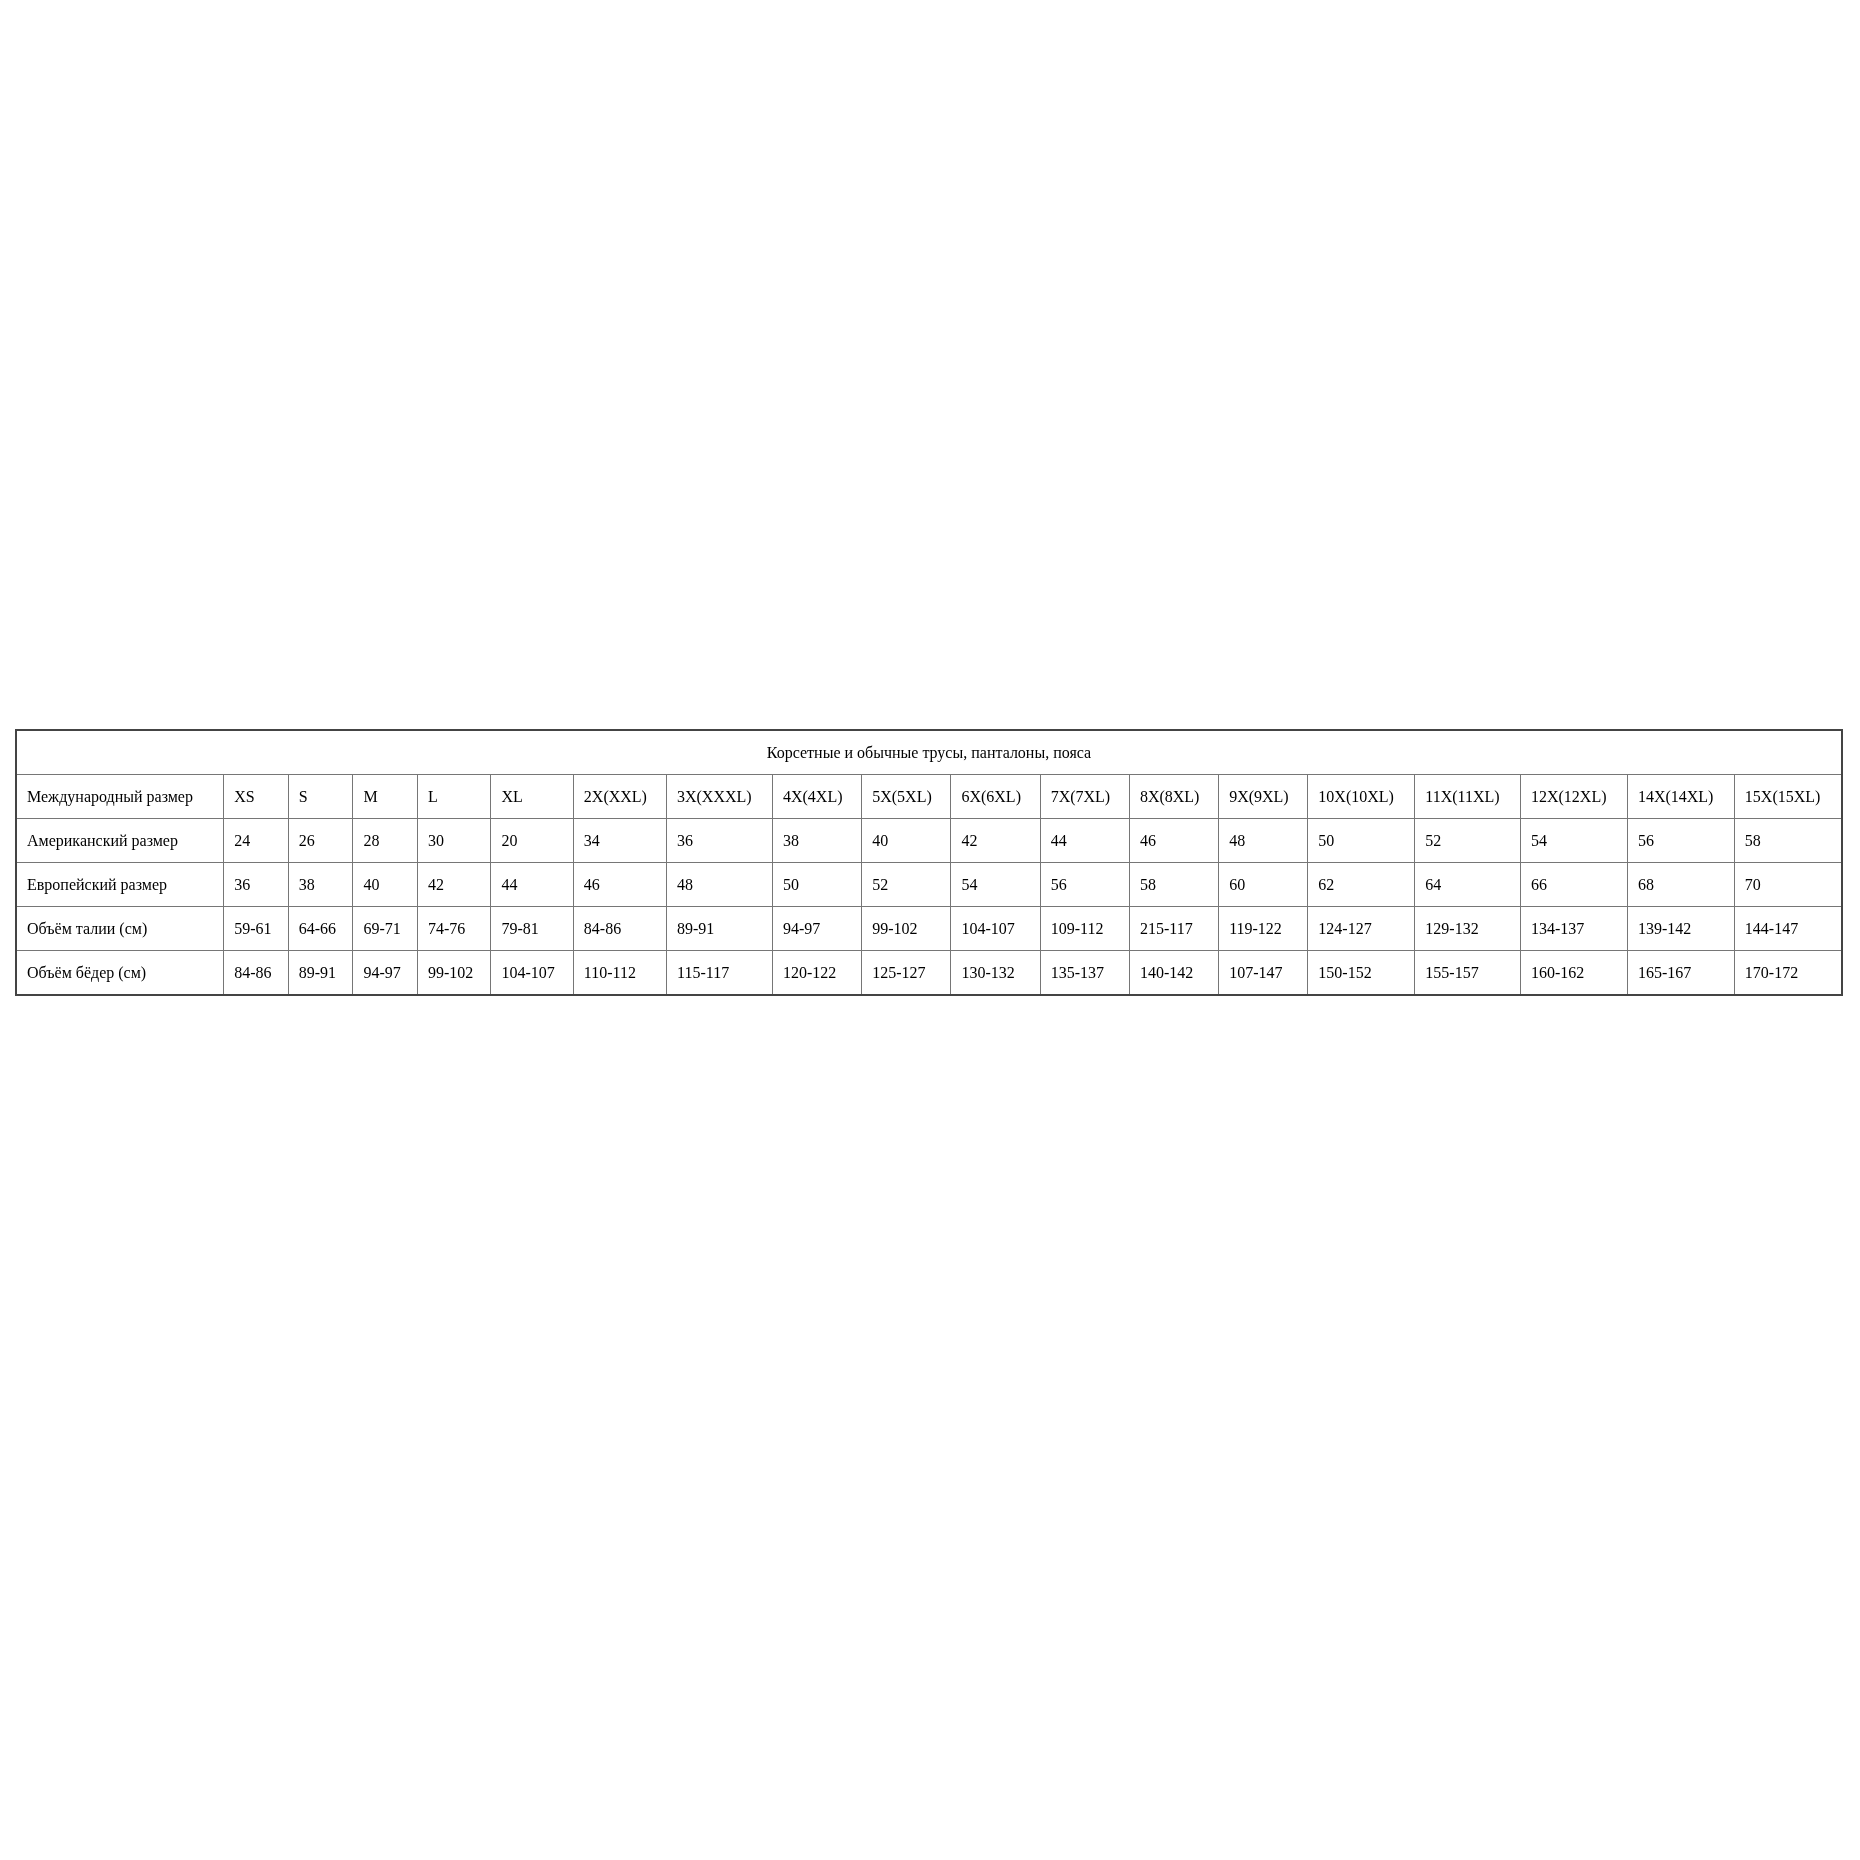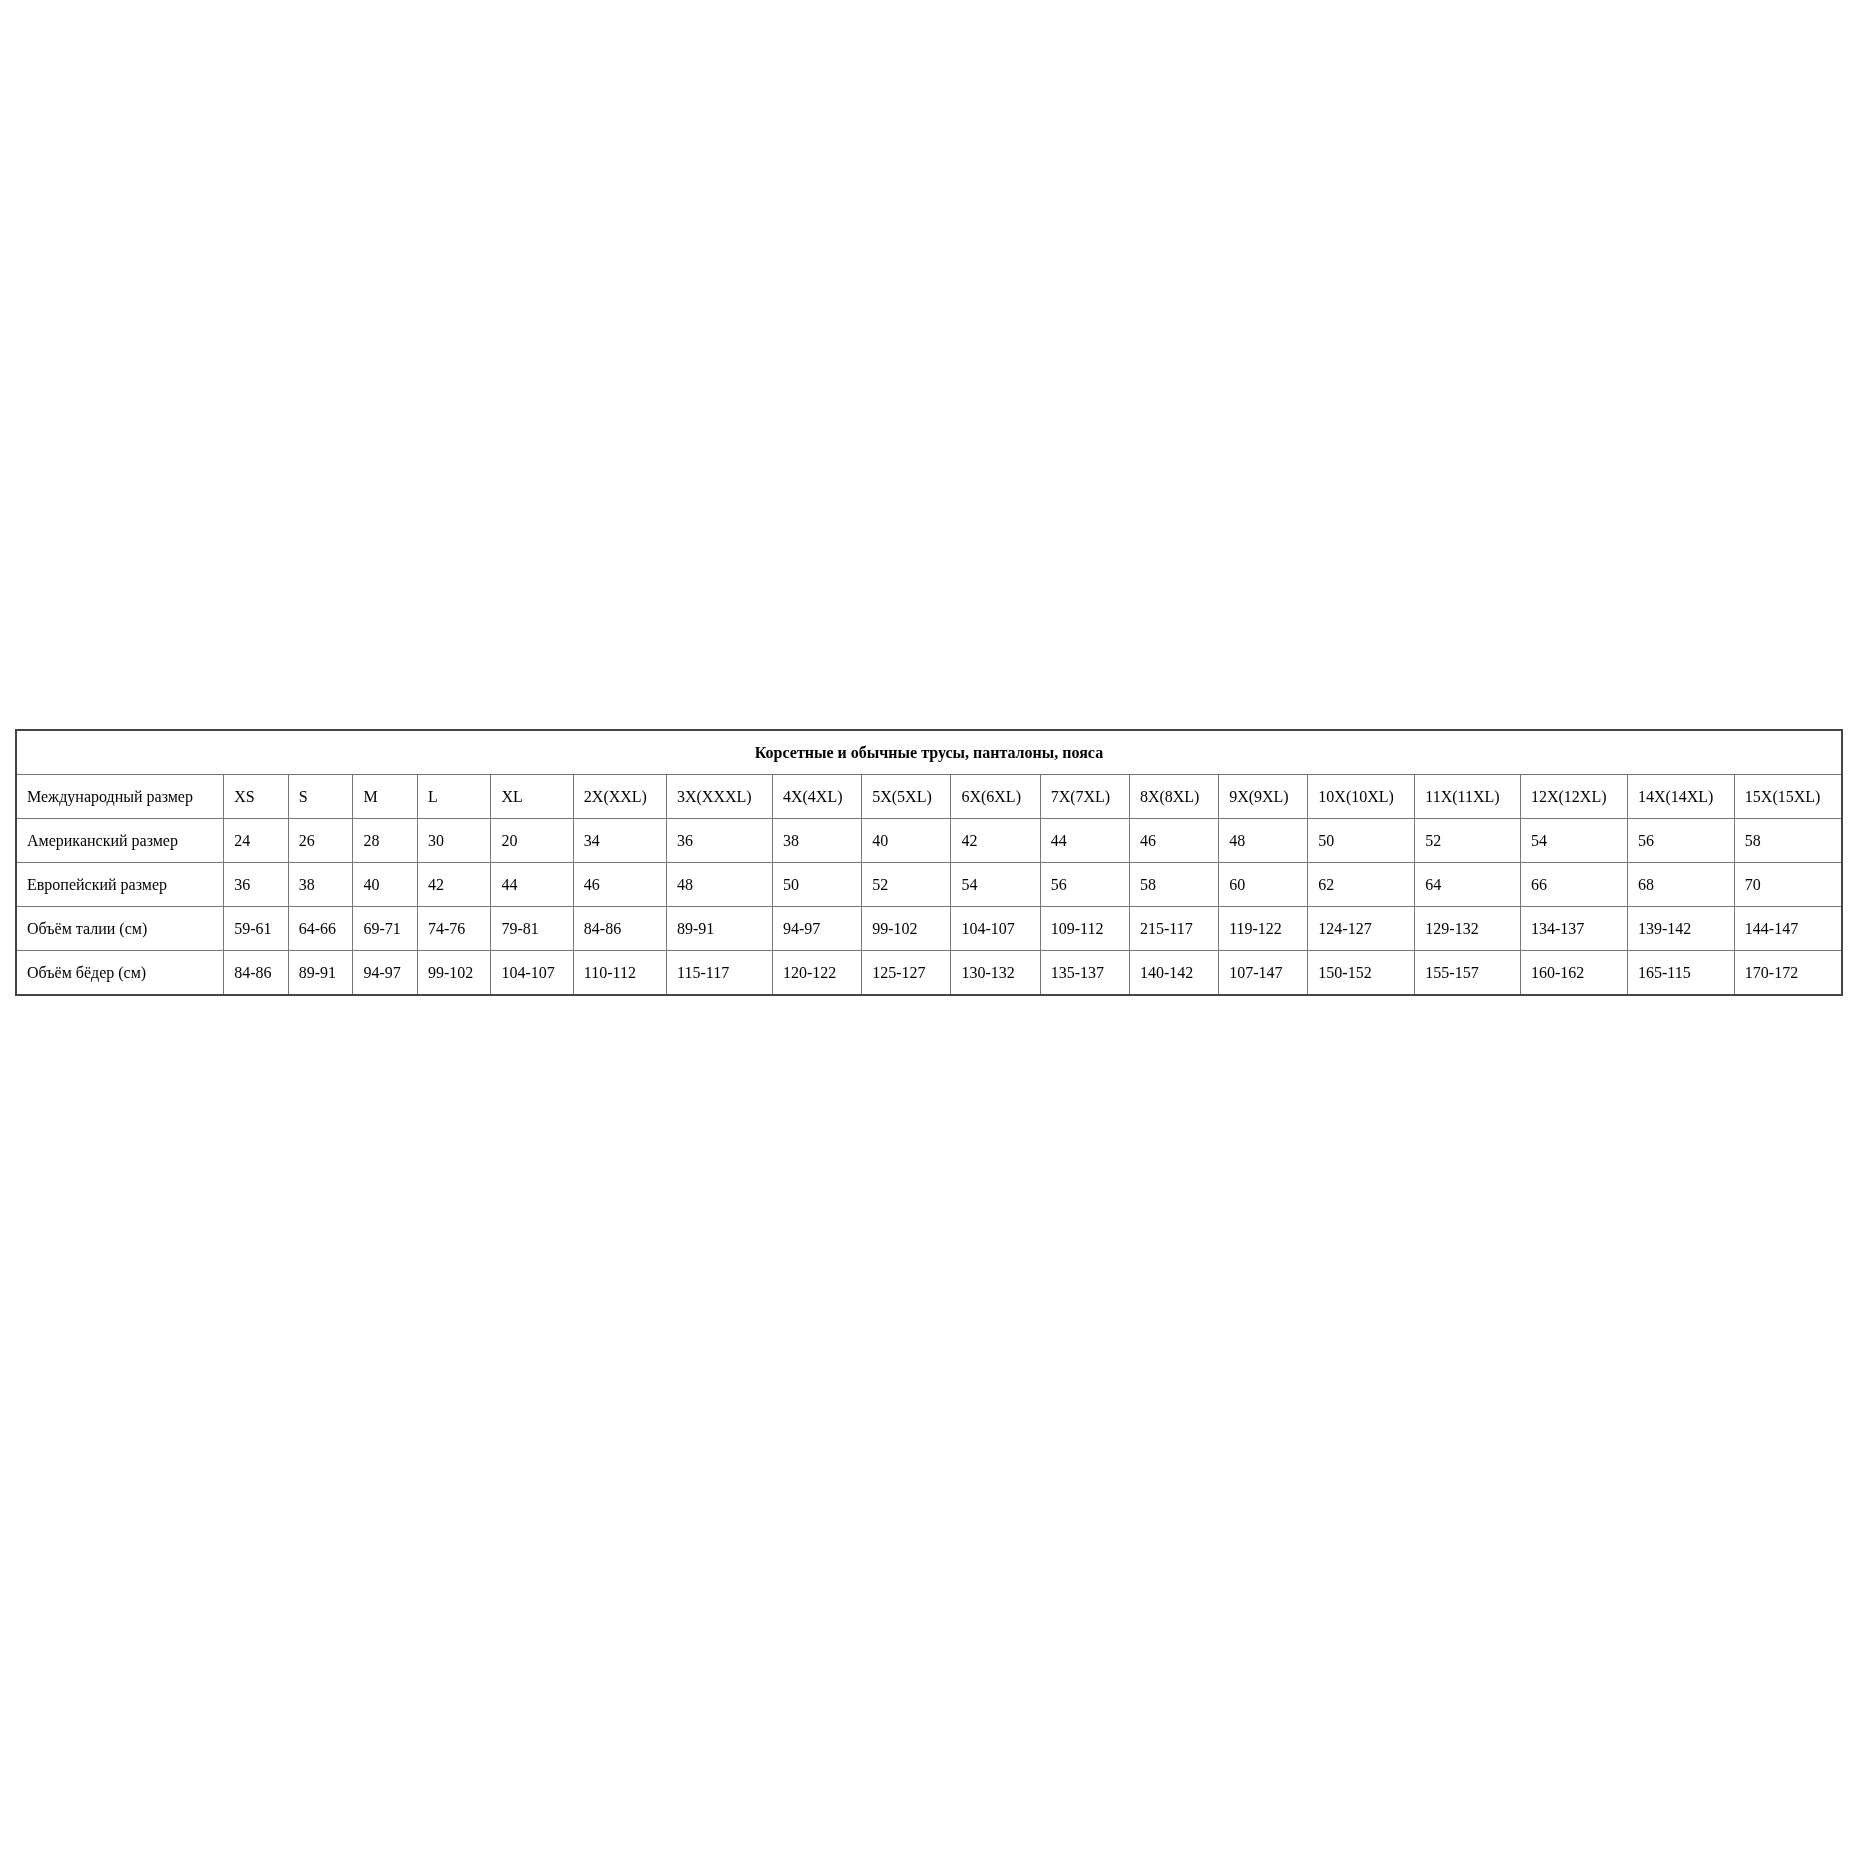--- a/index.html
+++ b/index.html
@@ -35,21 +35,21 @@
   table.size-table td {
     border: 1px solid var(--border-inner);
     padding: 12px 10px;
     text-align: left;
     vertical-align: middle;
     white-space: nowrap;
     line-height: 19px;
   }
   table.size-table td.title-cell {
     text-align: center;
-    font-weight: bold;
+    font-weight: normal;
     padding: 12px 12px;
   }
 </style>
 </head>
 <body>
 
 <table class="size-table">
   <tbody id="size-table-body">
     <tr>
       <td class="title-cell" colspan="19">Корсетные и обычные трусы, панталоны, пояса</td>
@@ -149,17 +149,17 @@
         <td>115-117</td>
         <td>120-122</td>
         <td>125-127</td>
         <td>130-132</td>
         <td>135-137</td>
         <td>140-142</td>
         <td>107-147</td>
         <td>150-152</td>
         <td>155-157</td>
         <td>160-162</td>
-        <td>165-115</td>
+        <td>165-167</td>
         <td>170-172</td>
       </tr>
     </tbody>
 </table>
 
 </body></html>

